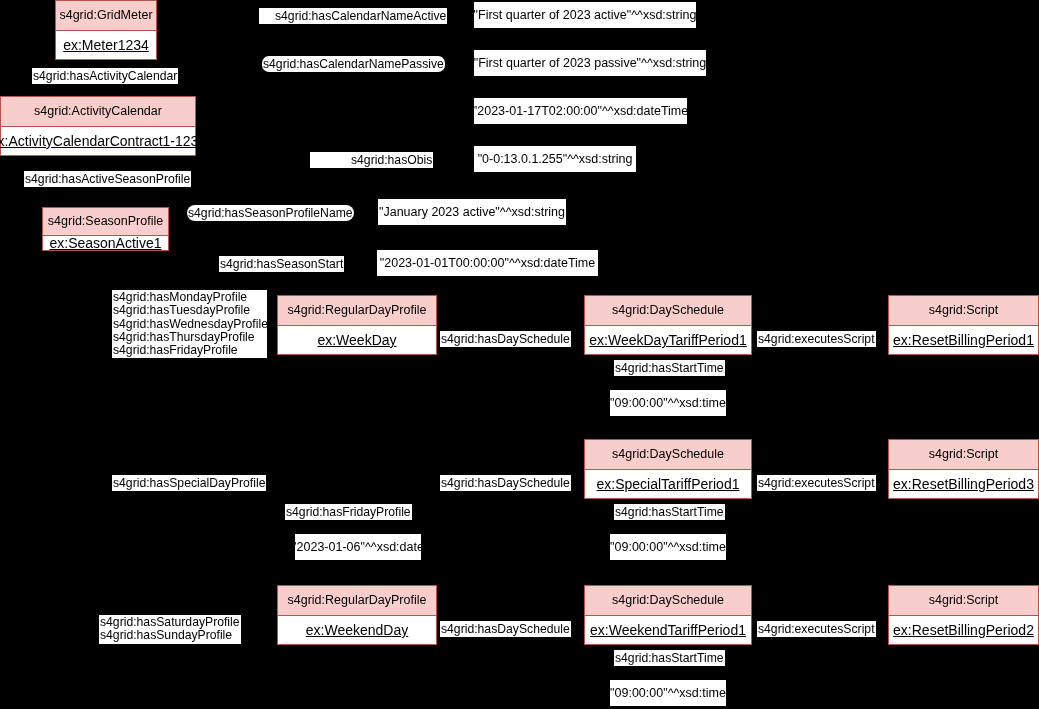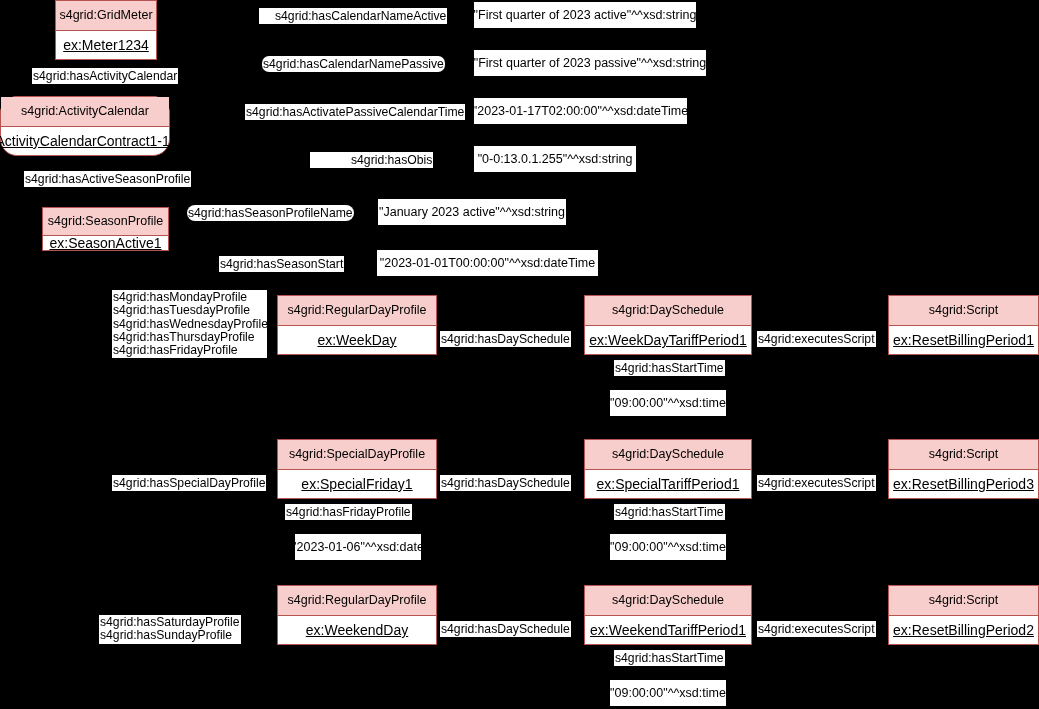--- a/index.html
+++ b/index.html
@@ -98,37 +98,36 @@
 </head>
 <body>
 
 <div id="canvas">
 
   <div class="node" style="left:55px; top:0px; width:102px; height:60px;">
     <div class="node-type">s4grid:GridMeter</div>
     <div class="node-id">ex:Meter1234</div>
   </div>
 
-  <div class="node" style="left:0px; top:96px; width:170px; height:60px;border-radius:17px;">
+  <div class="node" style="left:0px; top:96px; width:196px; height:60px;">
     <div class="node-type">s4grid:ActivityCalendar</div>
     <div class="node-id">ex:ActivityCalendarContract1-1234</div>
   </div>
 
   <div class="node" style="left:42px; top:207px; width:127px; height:44px;">
     <div class="node-type">s4grid:SeasonProfile</div>
     <div class="node-id">ex:SeasonActive1</div>
   </div>
 
   <div class="edge-label" style="left:259px; top:8px;padding-left:16px;">s4grid:hasCalendarNameActive</div>
 
   <div class="edge-label" style="left:262px; top:56px;border-radius:7px;">s4grid:hasCalendarNamePassive</div>
 
   <div class="edge-label" style="left:32px; top:68px;">s4grid:hasActivityCalendar</div>
 
-  <div class="edge-label" style="left:245px; top:104px;">s4grid:hasActivatePassiveCalendarTime</div>
 
   <div class="edge-label" style="left:310px; top:152px;padding-left:41px;">s4grid:hasObis</div>
 
   <div class="edge-label" style="left:24px; top:171px;">s4grid:hasActiveSeasonProfile</div>
 
   <div class="edge-label" style="left:187px; top:205px;border-radius:8px;">s4grid:hasSeasonProfileName</div>
 
   <div class="edge-label" style="left:219px; top:256px;">s4grid:hasSeasonStart</div>
 
   <div class="literal" style="left:474px; top:2px; width:222px;">"First quarter of 2023 active"^^xsd:string</div>
@@ -169,24 +168,20 @@
     <div class="node-type">s4grid:Script</div>
     <div class="node-id">ex:ResetBillingPeriod1</div>
   </div>
 
   <div class="edge-label" style="left:614px; top:360px;">s4grid:hasStartTime</div>
 
   <div class="literal" style="left:610px; top:390px; width:116px;">"09:00:00"^^xsd:time</div>
 
   <div class="edge-label" style="left:112px; top:475px;">s4grid:hasSpecialDayProfile</div>
 
-  <div class="node" style="left:277px; top:439px; width:160px; height:60px;">
-    <div class="node-type">s4grid:SpecialDayProfile</div>
-    <div class="node-id">ex:SpecialFriday1</div>
-  </div>
 
   <div class="edge-label" style="left:440px; top:475px;">s4grid:hasDaySchedule</div>
 
   <div class="node" style="left:584px; top:439px; width:168px; height:60px;">
     <div class="node-type">s4grid:DaySchedule</div>
     <div class="node-id">ex:SpecialTariffPeriod1</div>
   </div>
 
   <div class="edge-label" style="left:757px; top:475px;">s4grid:executesScript</div>
 

